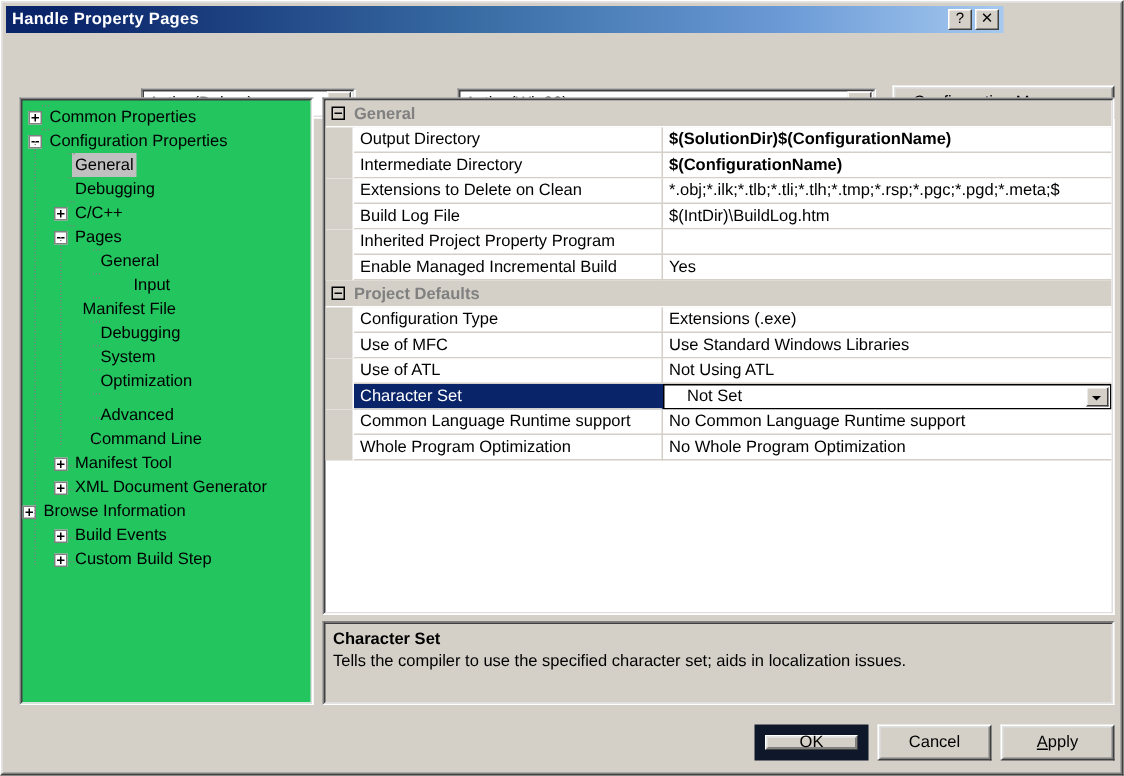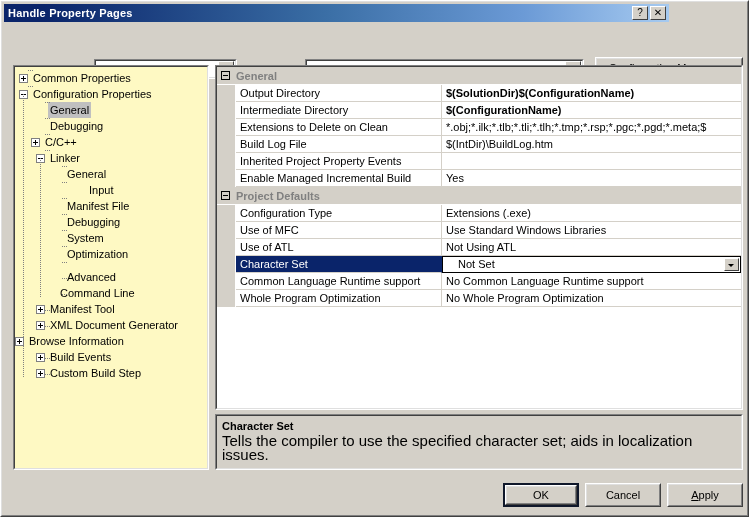--- a/index.html
+++ b/index.html
@@ -193,21 +193,21 @@
     border-bottom: 1px solid #ffffff;
     overflow: hidden;
   }
   #tree-panel-in {
     position: absolute;
     left: 0; top: 0; right: 0; bottom: 0;
     border-top: 1px solid #404040;
     border-left: 1px solid #404040;
     border-right: 1px solid #dfdfdf;
     border-bottom: 1px solid #dfdfdf;
-    background: #fef9c3;
+    background: #22c55e;
     overflow: hidden;
     padding-top: 3px;
   }
   .tnode {
     position: relative;
     height: 16px;
     display: flex;
     align-items: center;
     white-space: nowrap;
     font-size: 11px;
@@ -411,36 +411,36 @@
     border-right: 1px solid #dfdfdf;
     border-bottom: 1px solid #dfdfdf;
     padding: 3px 5px;
   }
   #desc-title {
     font-weight: bold;
     font-size: 11px;
     line-height: 14px;
   }
   #desc-body {
-    font-size: 15px;
+    font-size: 11px;
     line-height: 14px;
     margin-top: 1px;
   }
 
   
   #btn-ok, #btn-cancel, #btn-apply {
     position: absolute;
     top: 481px;
     width: 76px; height: 24px;
   }
   #btn-ok { left: 501px; }
   #btn-cancel { left: 583px; }
   #btn-apply { left: 665px; }
   #btn-ok {
-    border: 2px solid #0f172a;
+    border: 7px solid #0f172a;
   }
   #btn-ok .defbevel {
     position: absolute;
     left: 0; top: 0; right: 0; bottom: 0;
     border-top: 1px solid #ffffff;
     border-left: 1px solid #ffffff;
     border-right: 1px solid #404040;
     border-bottom: 1px solid #404040;
   }
   #btn-ok .inner {
@@ -498,37 +498,37 @@
                 <span class="tlabel">Configuration Properties</span>
               </div>
               <div class="tnode sel" style="padding-left: 21px;">
                 <span class="tspacer"></span>
                 <span class="tlabel">General</span>
               </div>
               <div class="tnode" style="padding-left: 21px;">
                 <span class="tspacer"></span>
                 <span class="tlabel">Debugging</span>
               </div>
-              <div class="tnode" style="padding-left: 16px;">
+              <div class="tnode" style="padding-left: 21px;">
                 <span class="tbox plus"></span>
                 <span class="tlabel">C/C++</span>
               </div>
               <div class="tnode" style="padding-left: 21px;">
                 <span class="tbox"></span>
-                <span class="tlabel">Linker</span>
+                <span class="tlabel">Pages</span>
               </div>
               <div class="tnode" style="padding-left: 38px;">
                 <span class="tspacer"></span>
                 <span class="tlabel">General</span>
               </div>
               <div class="tnode" style="padding-left: 38px; gap: 22px;">
                 <span class="tspacer"></span>
                 <span class="tlabel">Input</span>
               </div>
-              <div class="tnode" style="padding-left: 38px;">
+              <div class="tnode" style="padding-left: 26px;">
                 <span class="tspacer"></span>
                 <span class="tlabel">Manifest File</span>
               </div>
               <div class="tnode" style="padding-left: 38px;">
                 <span class="tspacer"></span>
                 <span class="tlabel">Debugging</span>
               </div>
               <div class="tnode" style="padding-left: 38px;">
                 <span class="tspacer"></span>
                 <span class="tlabel">System</span>
@@ -614,21 +614,21 @@
               <div class="pname">Extensions to Delete on Clean</div>
               <div class="pval"><span>*.obj;*.ilk;*.tlb;*.tli;*.tlh;*.tmp;*.rsp;*.pgc;*.pgd;*.meta;$</span></div>
             </div>
             <div class="prow">
               <div class="gut"></div>
               <div class="pname">Build Log File</div>
               <div class="pval"><span>$(IntDir)\BuildLog.htm</span></div>
             </div>
             <div class="prow">
               <div class="gut"></div>
-              <div class="pname">Inherited Project Property Events</div>
+              <div class="pname">Inherited Project Property Program</div>
               <div class="pval"><span></span></div>
             </div>
             <div class="prow">
               <div class="gut"></div>
               <div class="pname">Enable Managed Incremental Build</div>
               <div class="pval"><span>Yes</span></div>
             </div>
             <div class="cat-row">
               <span class="cat-box"></span>
               <span class="cat-label">Project Defaults</span>

